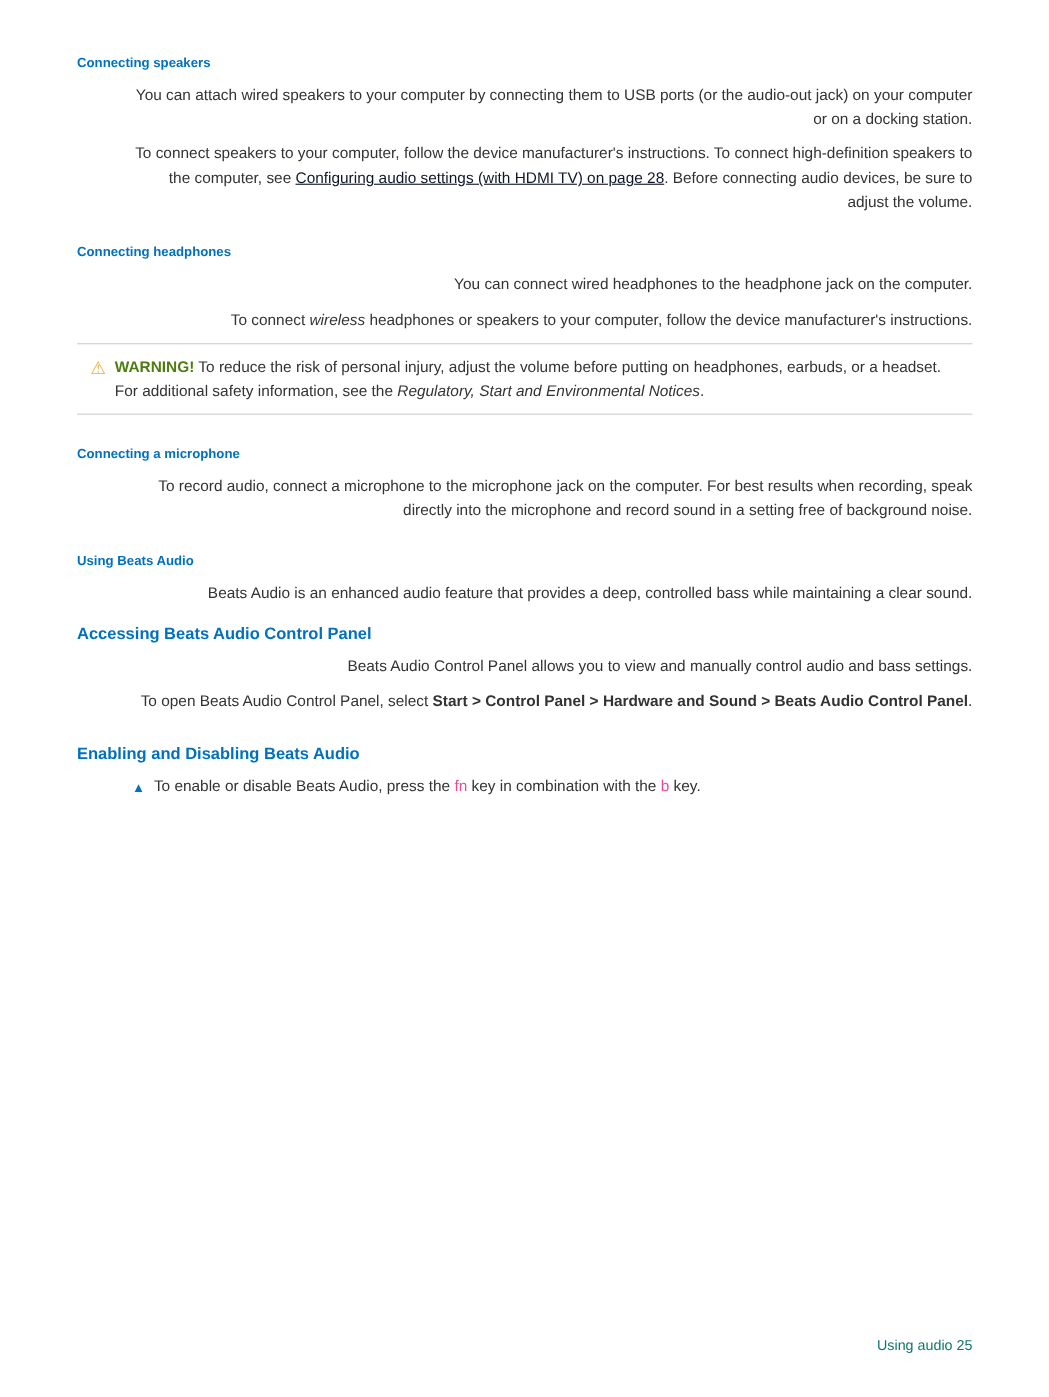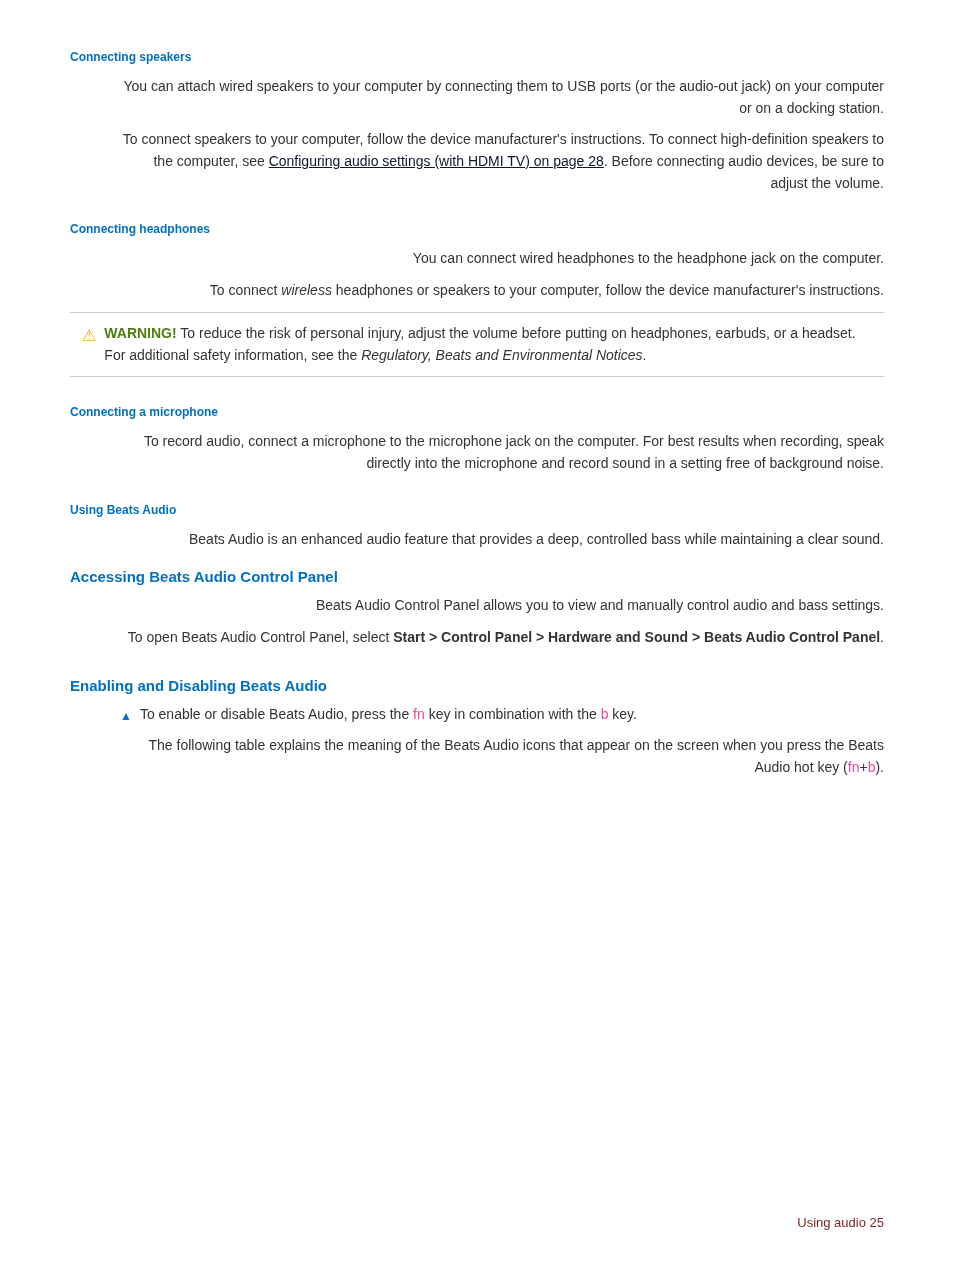--- a/index.html
+++ b/index.html
@@ -100,21 +100,21 @@
       font-size: 12px;
       margin-top: 3px;
       flex-shrink: 0;
     }
 
     .footer {
       position: absolute;
       bottom: 40px;
       right: 70px;
       font-size: 13px;
-      color: #7f1d1d;
+      color: #0f766e;
       text-align: center;
     }
 
     .blue-link {
       color: #ec4899;
       text-decoration: none;
     }
   </style>
 </head>
 <body>
@@ -129,21 +129,21 @@
 
 <div class="section">
   <div class="section-heading">Connecting headphones</div>
   <p class="body-text">You can connect wired headphones to the headphone jack on the computer.</p>
   <p class="body-text">
     <span>To connect </span><span class="italic">wireless</span><span> headphones or speakers to your computer, follow the device manufacturer's instructions.</span>
   </p>
   <div class="warning-box">
     <span class="warning-icon">⚠</span>
     <span class="warning-text">
-      <span class="warning-bold">WARNING!</span><span>  To reduce the risk of personal injury, adjust the volume before putting on headphones, earbuds, or a headset. For additional safety information, see the </span><span class="italic">Regulatory, Beats and Environmental Notices</span><span>.</span>
+      <span class="warning-bold">WARNING!</span><span>  To reduce the risk of personal injury, adjust the volume before putting on headphones, earbuds, or a headset. For additional safety information, see the </span><span class="italic">Regulatory, Start and Environmental Notices</span><span>.</span>
     </span>
   </div>
 </div>
 
 <div class="section">
   <div class="section-heading">Connecting a microphone</div>
   <p class="body-text">To record audio, connect a microphone to the microphone jack on the computer. For best results when recording, speak directly into the microphone and record sound in a setting free of background noise.</p>
 </div>
 
 <div class="section">
@@ -159,21 +159,18 @@
   </div>
 
   <div class="section" style="margin-top:18px;">
     <div class="subsection-heading">Enabling and Disabling Beats Audio</div>
     <div class="bullet-item">
       <span class="bullet-triangle">▲</span>
       <span>
         <span>To enable or disable Beats Audio, press the </span><span class="blue-link">fn</span><span> key in combination with the </span><span class="blue-link">b</span><span> key.</span>
       </span>
     </div>
-    <p class="body-text">
-      <span>The following table explains the meaning of the Beats Audio icons that appear on the screen when you press the Beats Audio hot key (</span><span class="blue-link">fn</span><span>+</span><span class="blue-link">b</span><span>).</span>
-    </p>
   </div>
 </div>
 
 <div class="footer">
   <span>Using audio   25</span>
 </div>
 
 </body></html>

